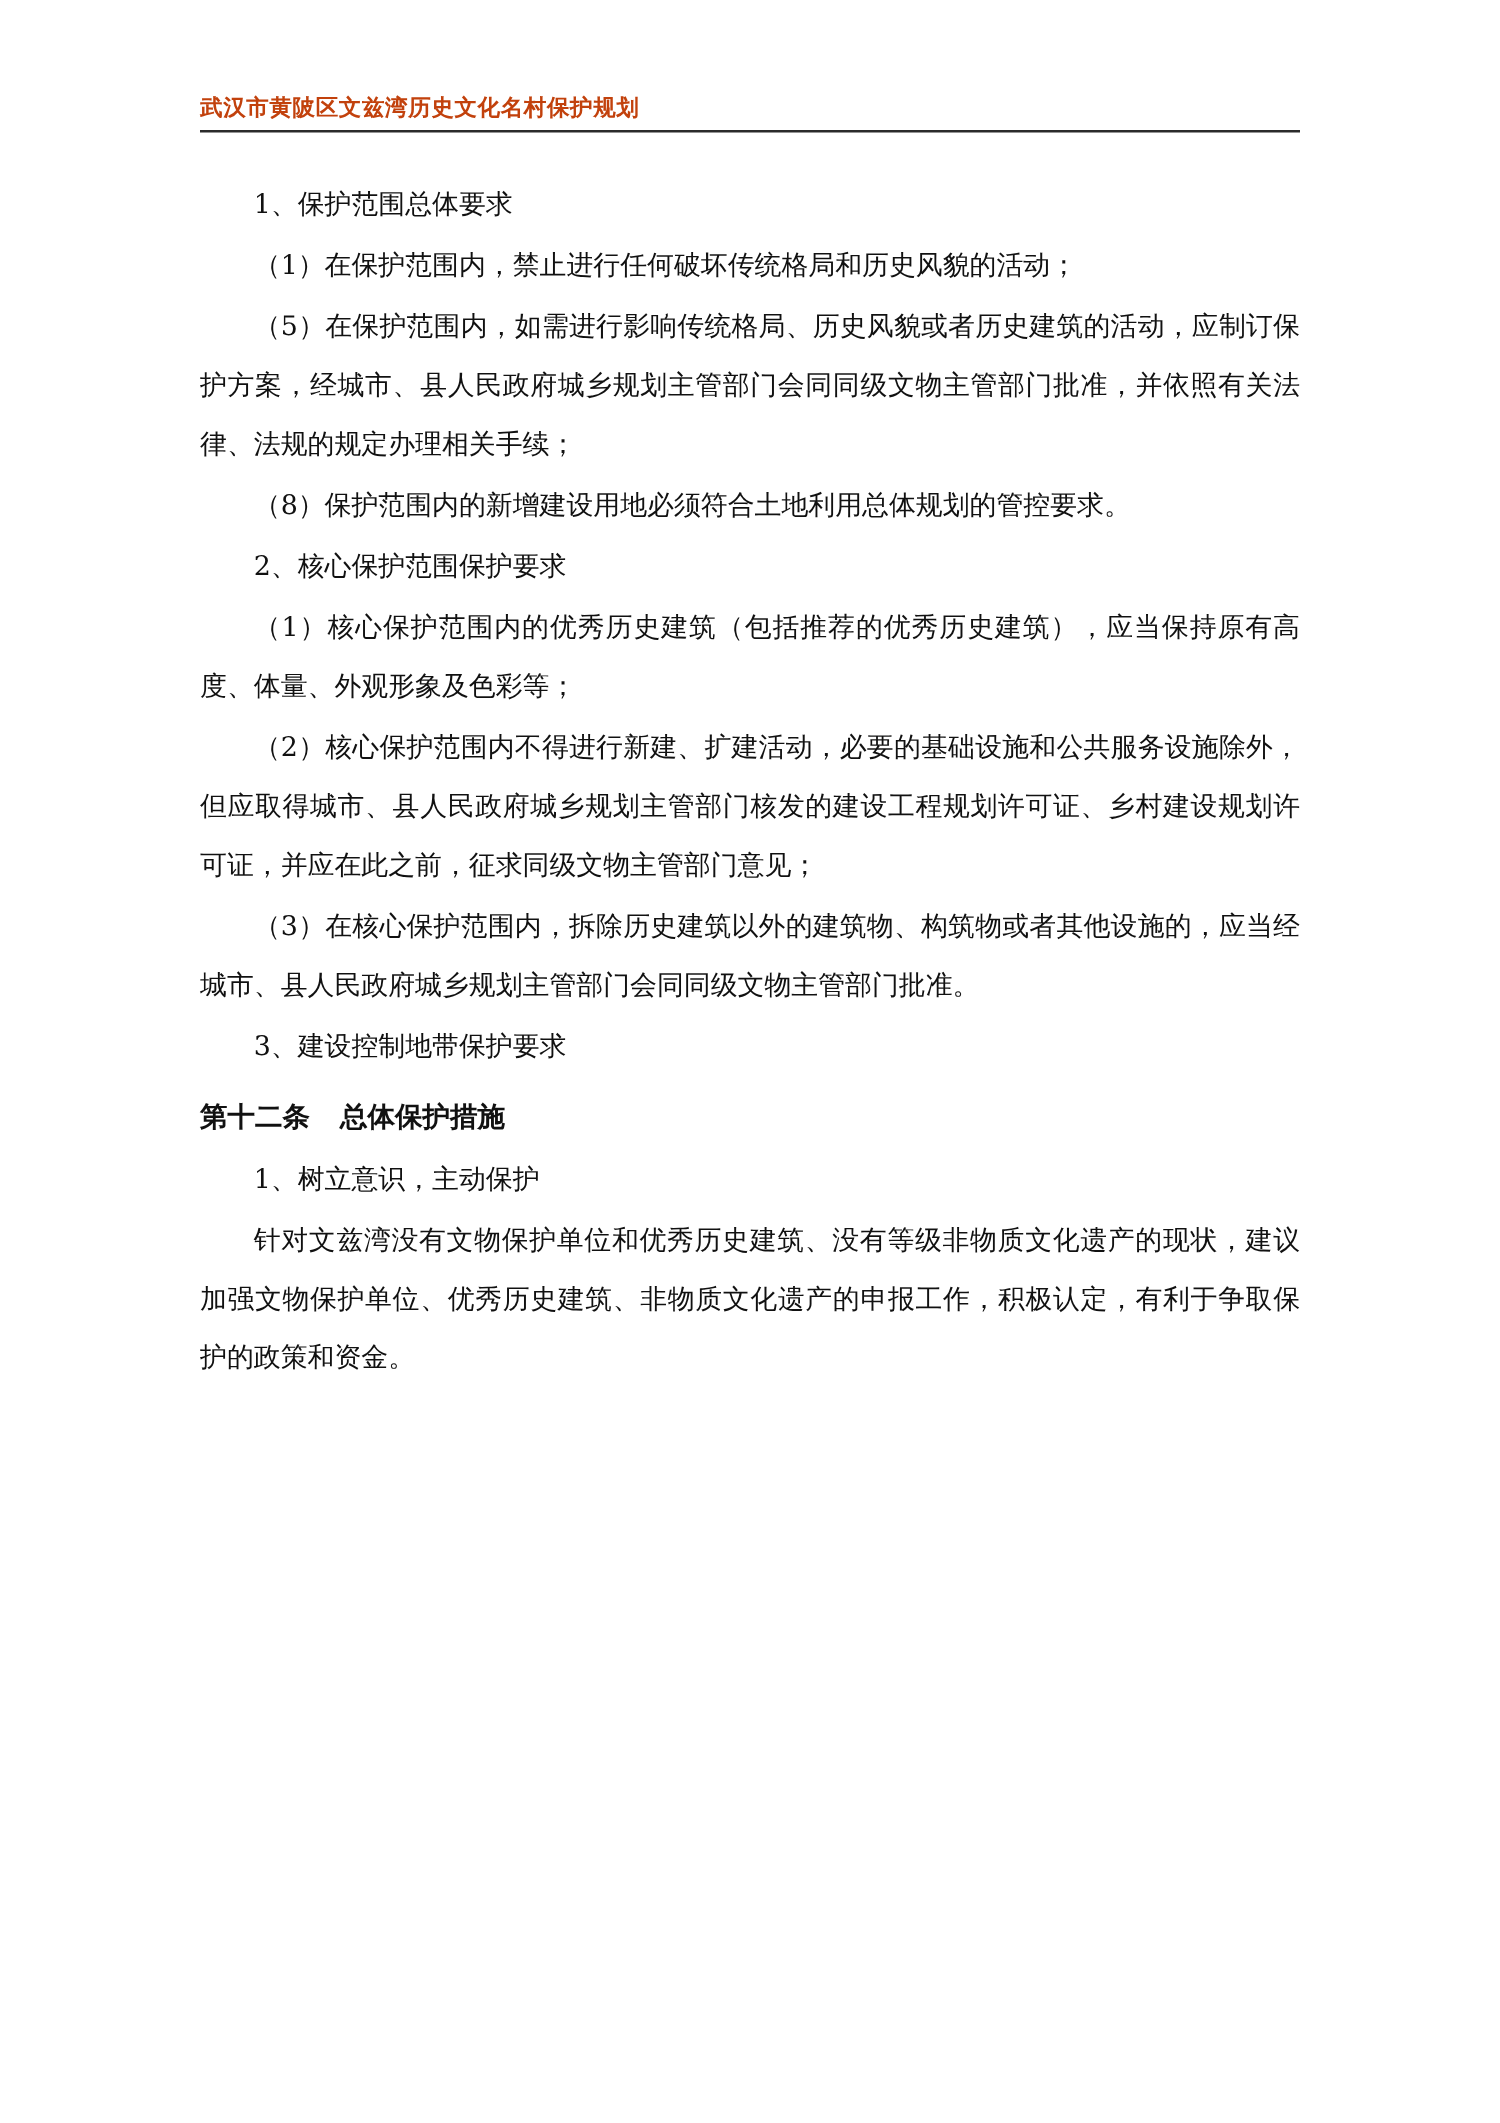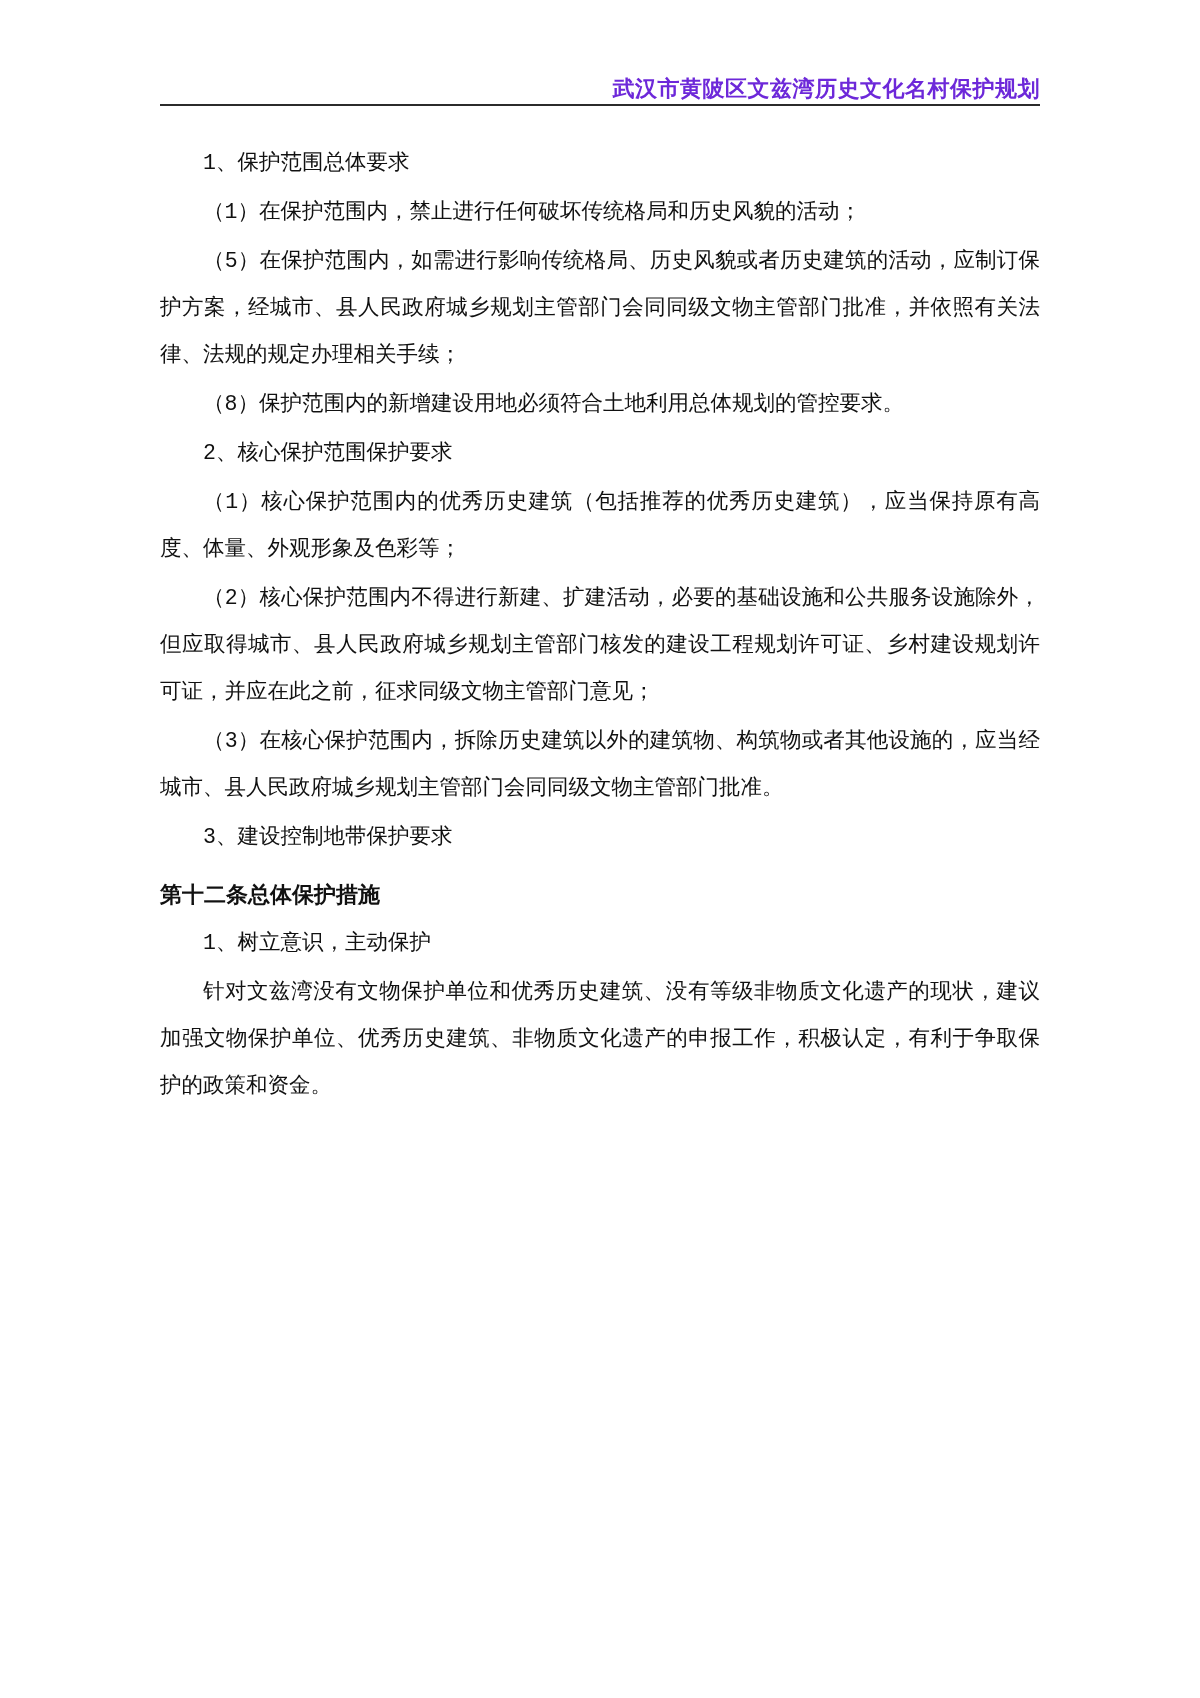--- a/index.html
+++ b/index.html
@@ -18,25 +18,25 @@
     margin: 0 auto;
     background: #ffffff;
     box-sizing: border-box;
     overflow: hidden;
   }
   .header {
     position: absolute;
     top: 74px;
     left: 160px;
     width: 880px;
-    text-align: right;
-    font-size: 22px;
+    text-align: left;
+    font-size: 18px;
     font-weight: bold;
     letter-spacing: 0.5px;
-    color: #6d28d9;
+    color: #c2410c;
     font-family: "DejaVu Sans", "Liberation Sans", sans-serif;
   }
   .header-rule {
     position: absolute;
     top: 104px;
     left: 160px;
     width: 880px;
     height: 0;
     border-top: 2px solid #2b2b2b;
   }
@@ -49,29 +49,29 @@
   p {
     margin: 0 0 2px 0;
     font-size: 21.5px;
     line-height: 47px;
     text-align: justify;
     text-justify: inter-ideograph;
     color: #111111;
   }
   p.indent {
     text-indent: 2em;
-    font-family: Liberation Mono, monospace;
   }
   p.heading {
     font-weight: bold;
     font-size: 22px;
     margin-top: 10px;
   }
   .heading .article-no {
     font-weight: bold;
+    margin-right: 24px;
   }
 </style>
 </head>
 <body>
 
 <div class="page">
 
   <div class="header">武汉市黄陂区文兹湾历史文化名村保护规划</div>
   <div class="header-rule"></div>
 

